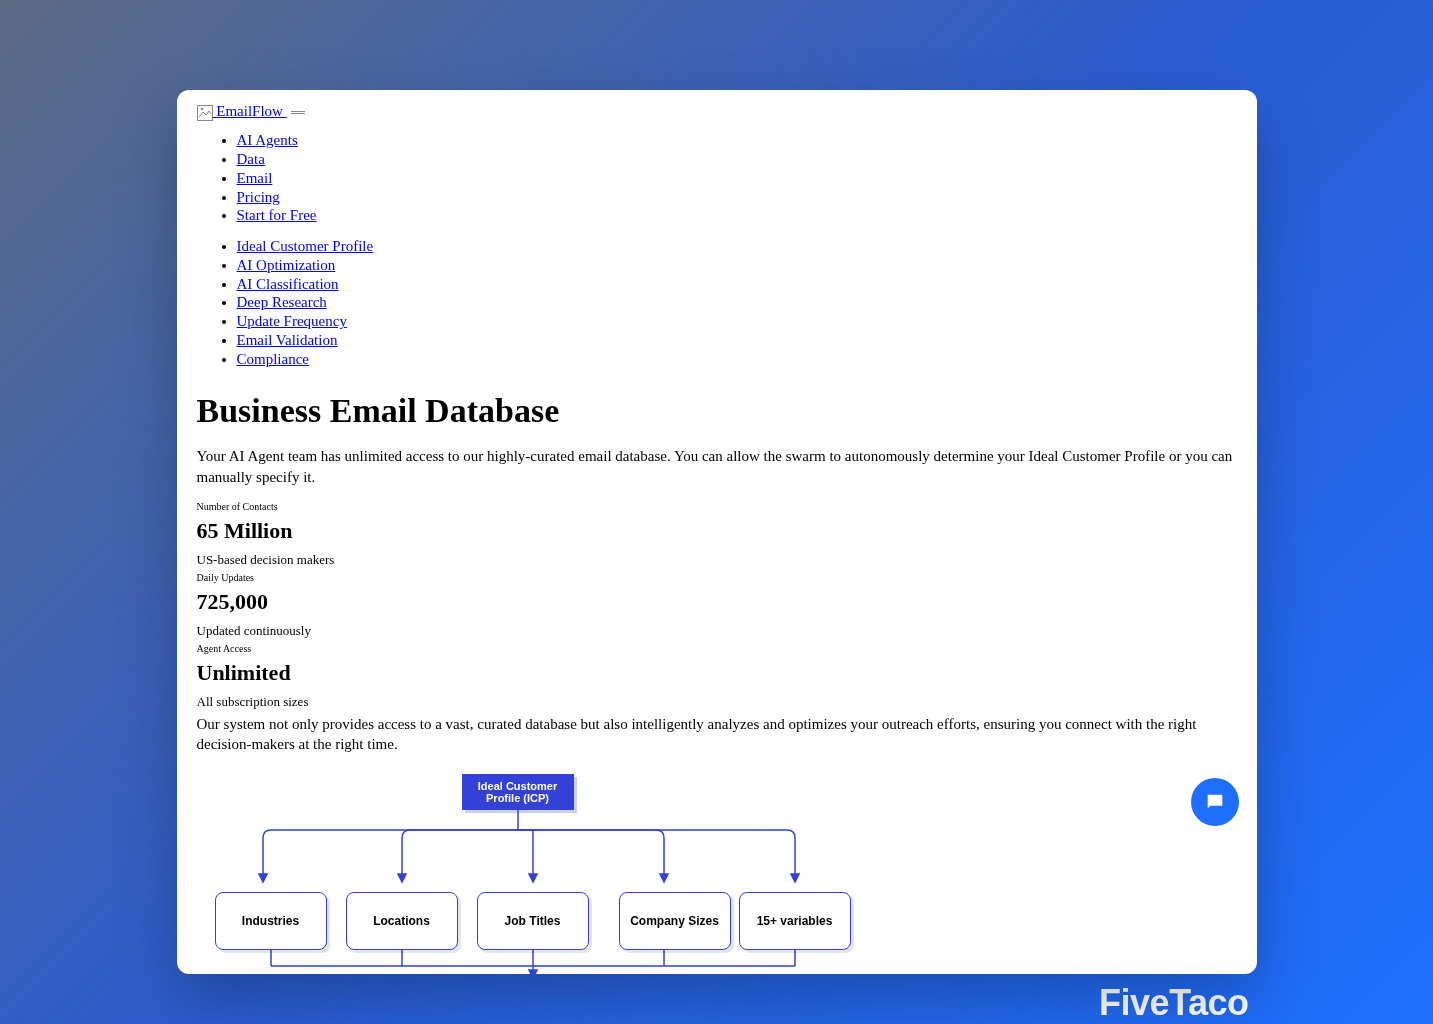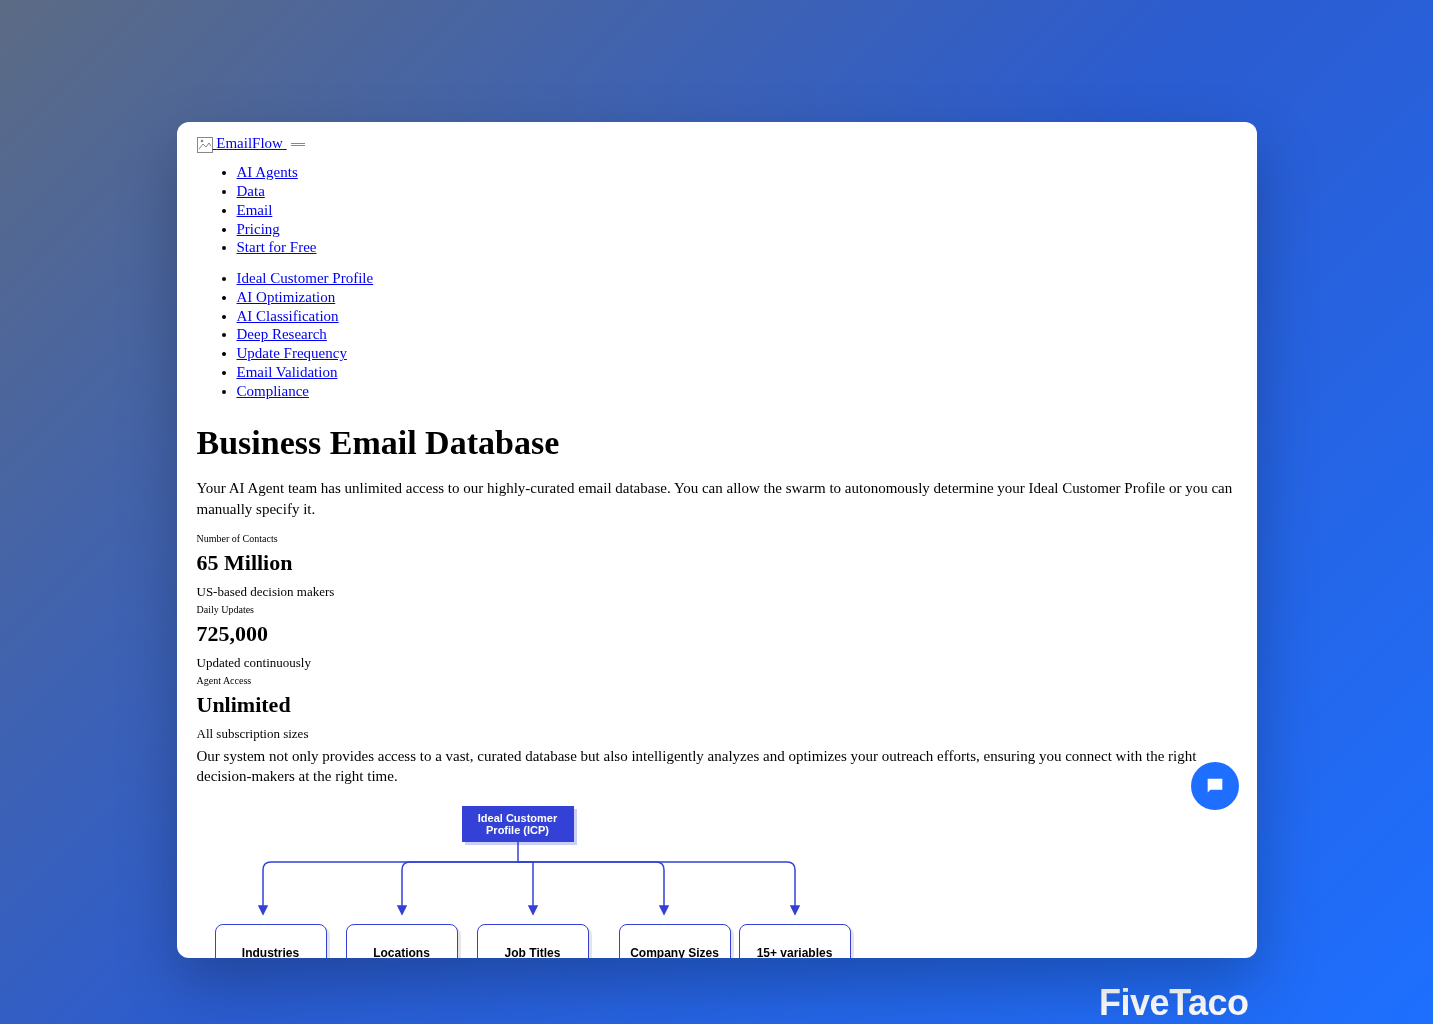--- a/index.html
+++ b/index.html
@@ -14,21 +14,20 @@
 }
 .card {
   width: 1080px;
   background: #ffffff;
   border-radius: 12px;
   padding: 12px 21px 0 20px;
   position: relative;
   min-height: 830px;
   box-shadow: 0 24px 60px rgba(0,0,0,0.25);
   overflow: hidden;
-  margin-top: 32px;
 }
 
 .logo-link { color: #0000ee; text-decoration: underline; font-size: 15px; }
 .logo-img { display: inline-block; vertical-align: middle; }
 .logo-img svg { vertical-align: middle; }
 .toggle { display: inline-block; width: 14px; height: 3px; border-top: 1px solid #888; border-bottom: 1px solid #888; vertical-align: middle; margin-left: 4px; }
 .nav-list, .sub-list {
   list-style: disc;
   margin-left: 40px;
   margin-top: 10px;
@@ -117,21 +116,21 @@
   background: #1e6fff;
   display: flex; align-items: center; justify-content: center;
   cursor: pointer;
 }
 .chat-btn svg { fill: #fff; }
 
 .brand-footer {
   width: 1080px;
   display: flex;
   justify-content: flex-end;
-  padding: 24px 8px 0 0;
+  padding: 8px 8px 0 0;
 }
 .brand-footer span {
   font-family: Arial, Helvetica, sans-serif;
   color: #ffffff;
   font-weight: 800;
   font-size: 36px;
   letter-spacing: -0.5px;
 }
 </style>
 </head>

